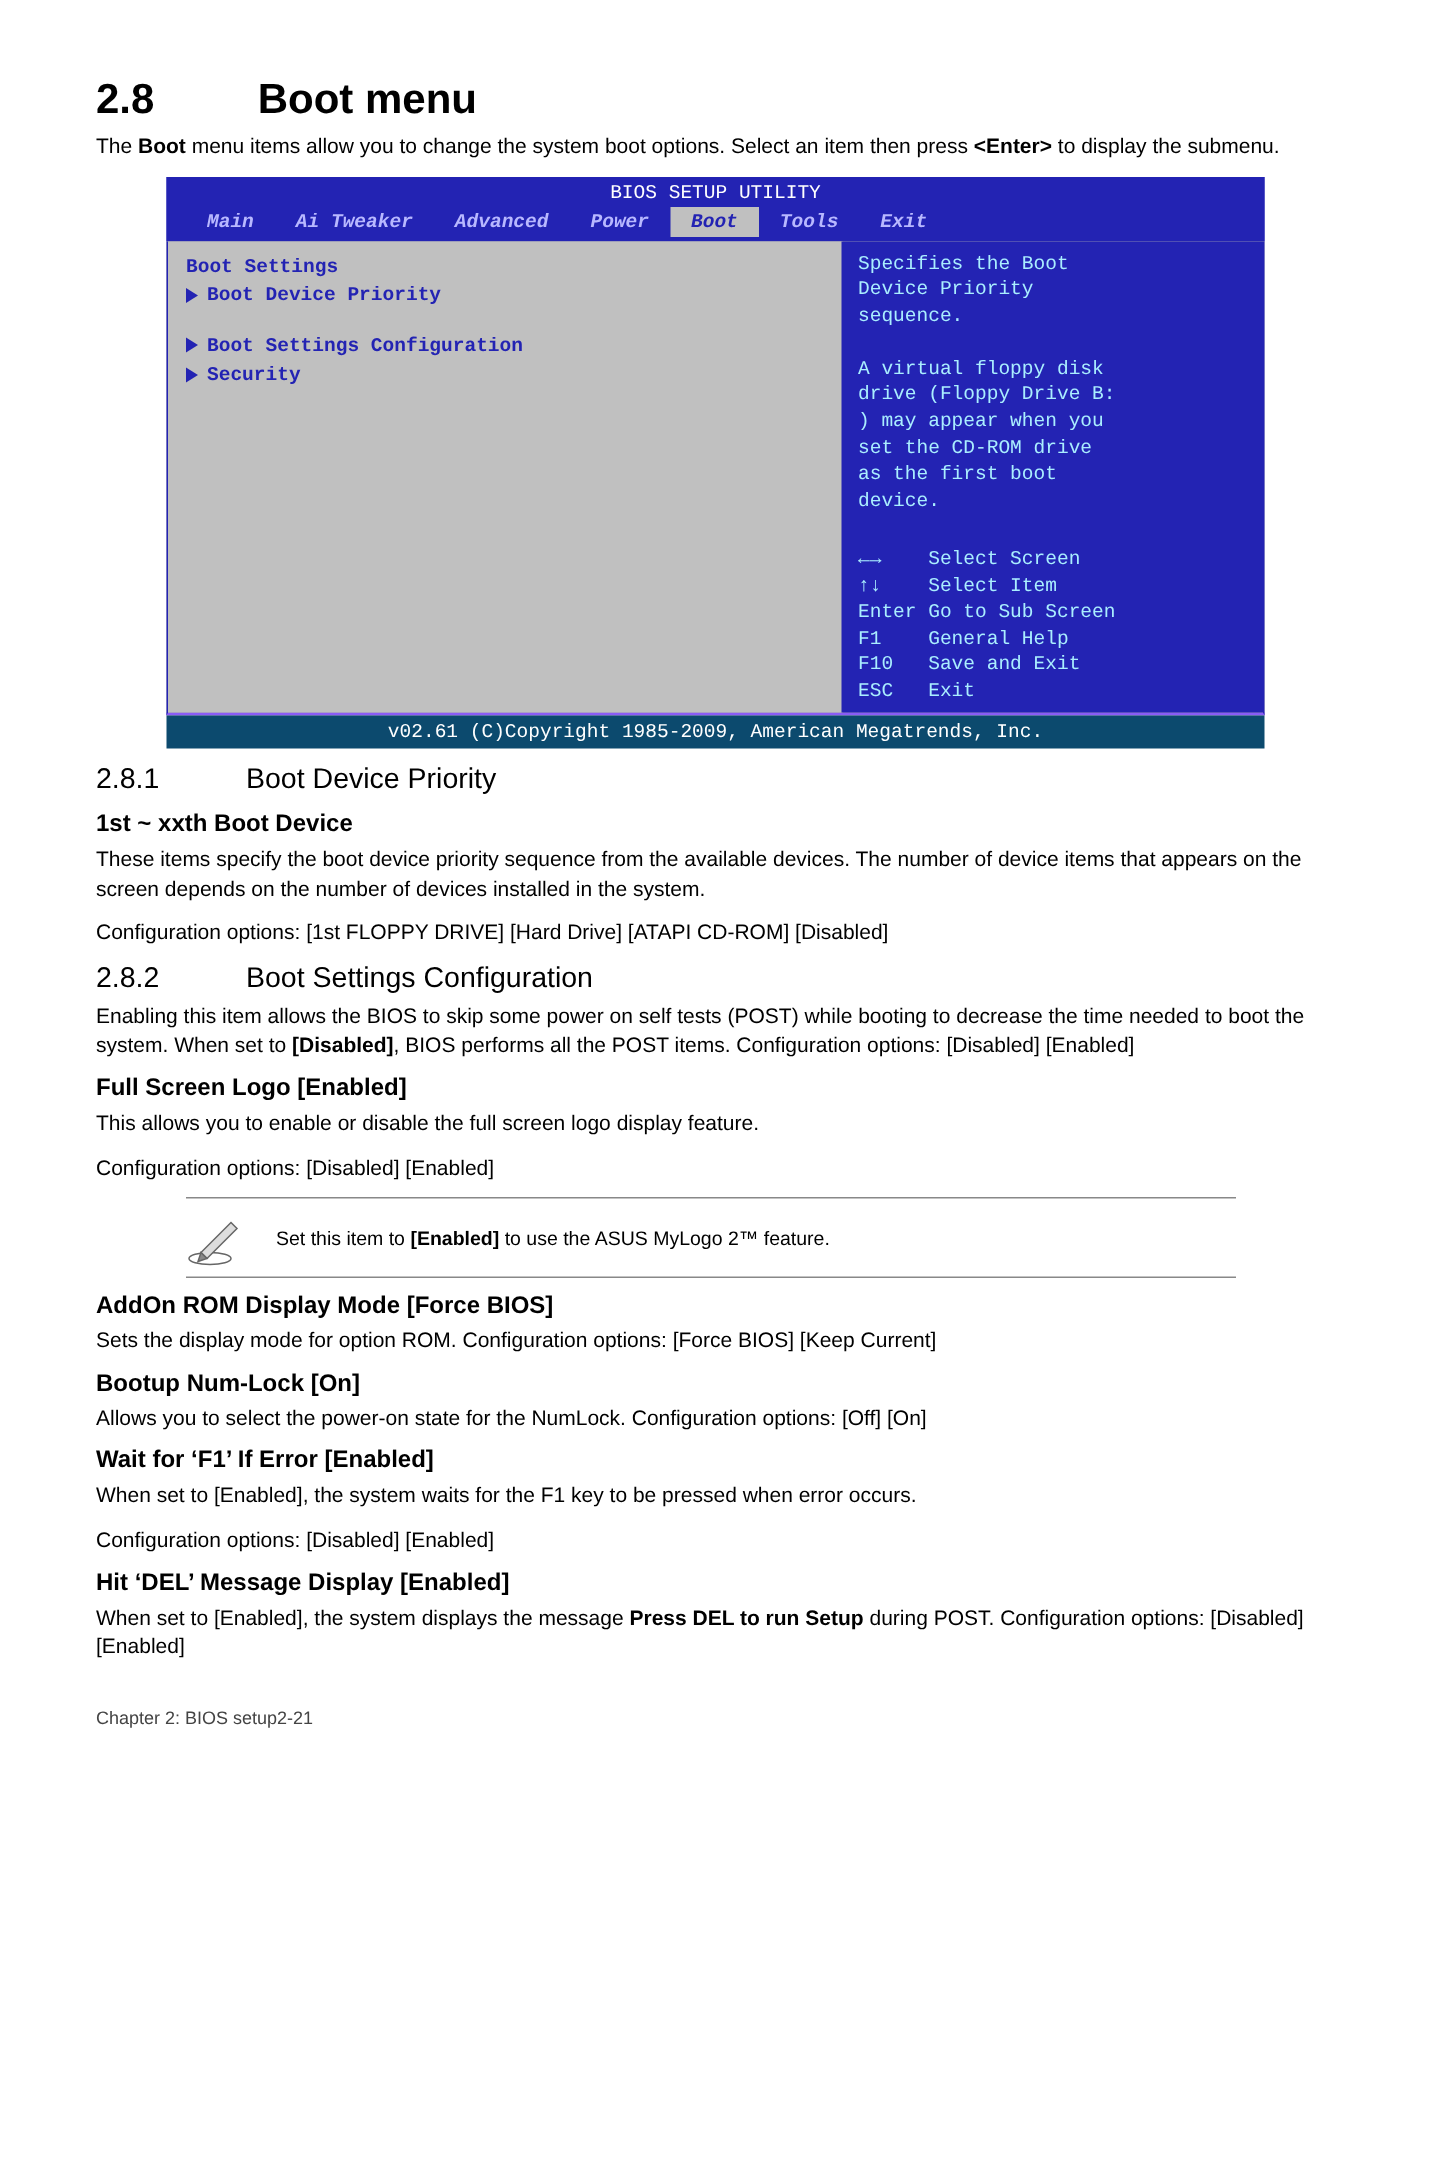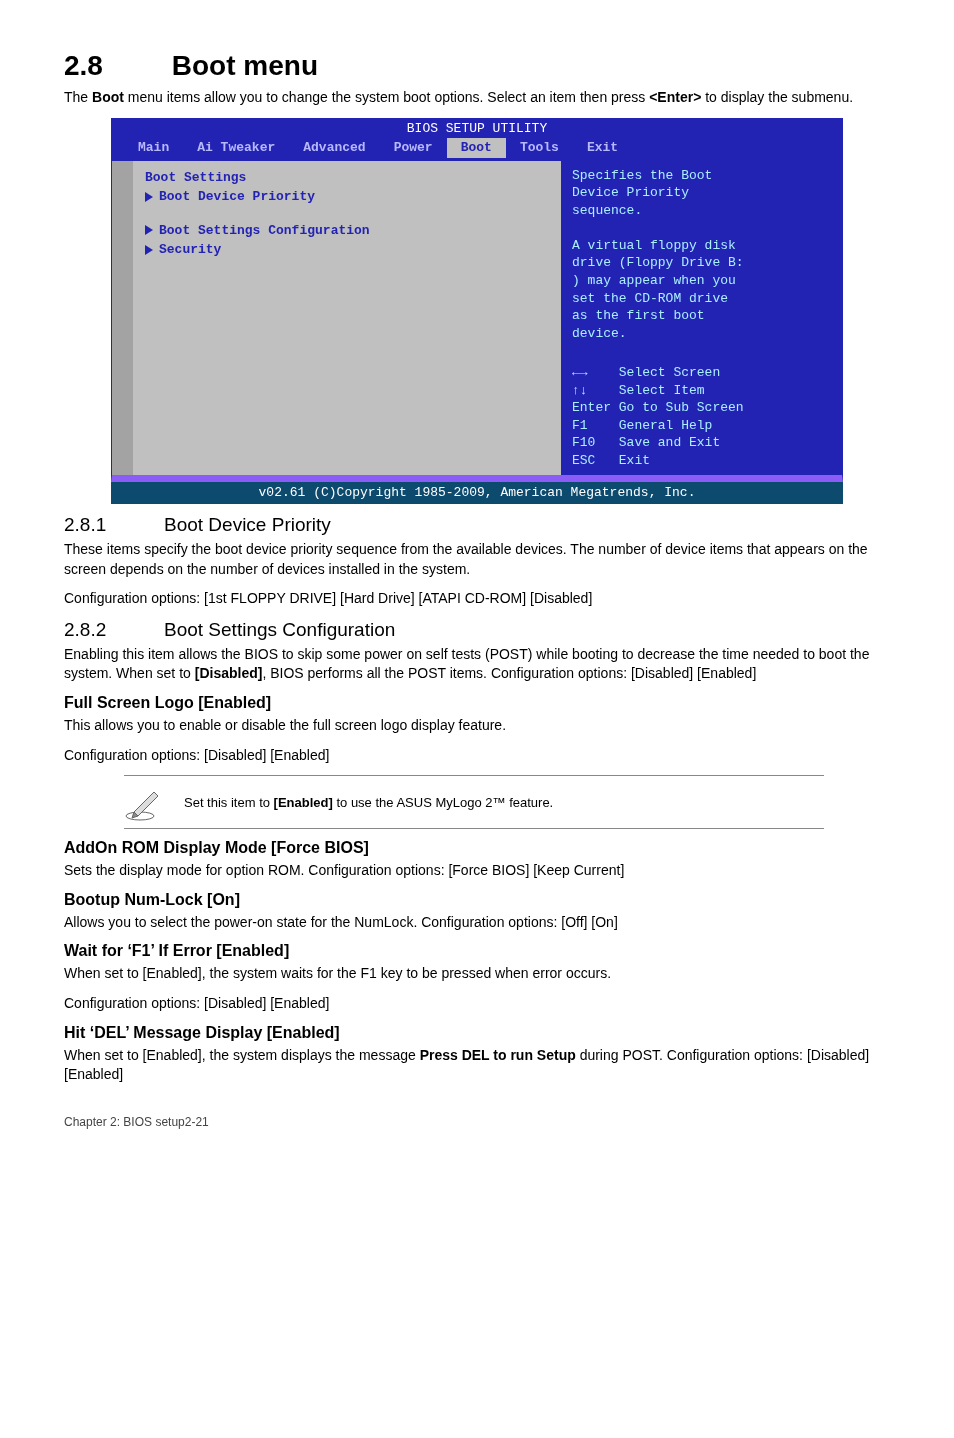--- a/index.html
+++ b/index.html
@@ -76,32 +76,32 @@
   }
   .bios-menu-row {
     display: flex;
     gap: 0;
     padding: 0 12px 2px 12px;
   }
   .bios-menu-row .item {
     color: #b8b8ff;
     padding: 1px 14px;
     font-weight: bold;
+    font-style: italic;
   }
   .bios-menu-row .item.sel {
     background: #c0c0c0;
     color: #2323b3;
   }
   .bios-body {
     display: flex;
     border-left: 1px solid #2323b3;
     border-right: 1px solid #2323b3;
-    border-bottom: 7px solid #8b5cf6;
+    border-bottom: 2px solid #8b5cf6;
     background: #a3a3a3;
-    padding-left: 21px;
   }
   .bios-left {
     flex: 1;
     background: #c0c0c0;
     color: #2323b3;
     padding: 6px 12px 60px 12px;
     border-right: 1px solid #2323b3;
   }
   .bios-left .row { margin: 2px 0; white-space: pre; }
   .bios-left .label { color: #2323b3; font-weight: bold; }
@@ -174,20 +174,21 @@
 F10   Save and Exit
 ESC   Exit</div>
       </div>
     </div>
     <div class="bios-footer">v02.61 (C)Copyright 1985-2009, American Megatrends, Inc.</div>
   </div>
 
   <div class="h2">
     <span class="num">2.8.1</span><span>Boot Device Priority</span>
   </div>
+  <div class="h3">1st ~ xxth Boot Device</div>
   <div class="p">These items specify the boot device priority sequence from the available devices. The number of device items that appears on the screen depends on the number of devices installed in the system.</div>
   <div class="p">Configuration options: [1st FLOPPY DRIVE] [Hard Drive] [ATAPI CD-ROM] [Disabled]</div>
 
   <div class="h2">
     <span class="num">2.8.2</span><span>Boot Settings Configuration</span>
   </div>
 
   <div class="p">Enabling this item allows the BIOS to skip some power on self tests (POST) while booting to decrease the time needed to boot the system. When set to <b>[Disabled]</b>, BIOS performs all the POST items. Configuration options: [Disabled] [Enabled]</div>
 
   <div class="h3">Full Screen Logo [Enabled]</div>

